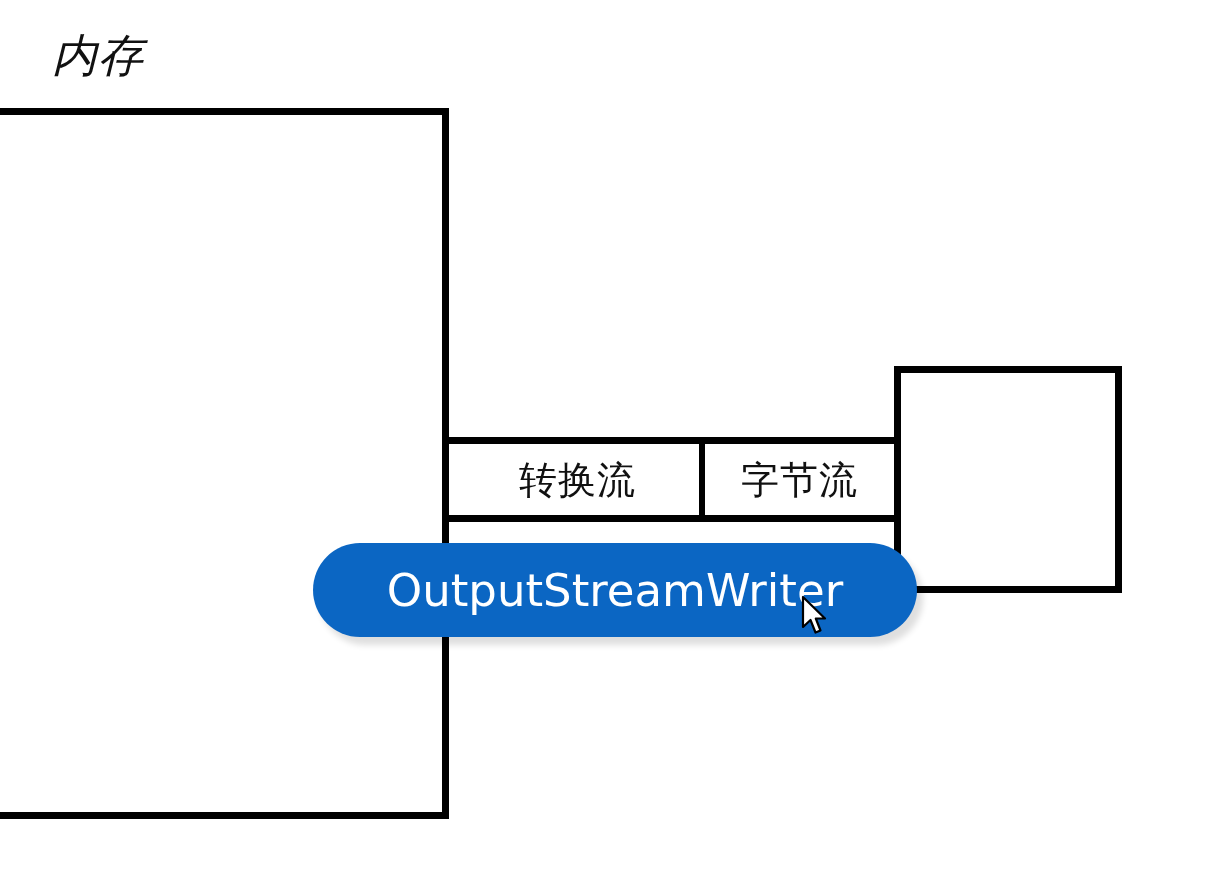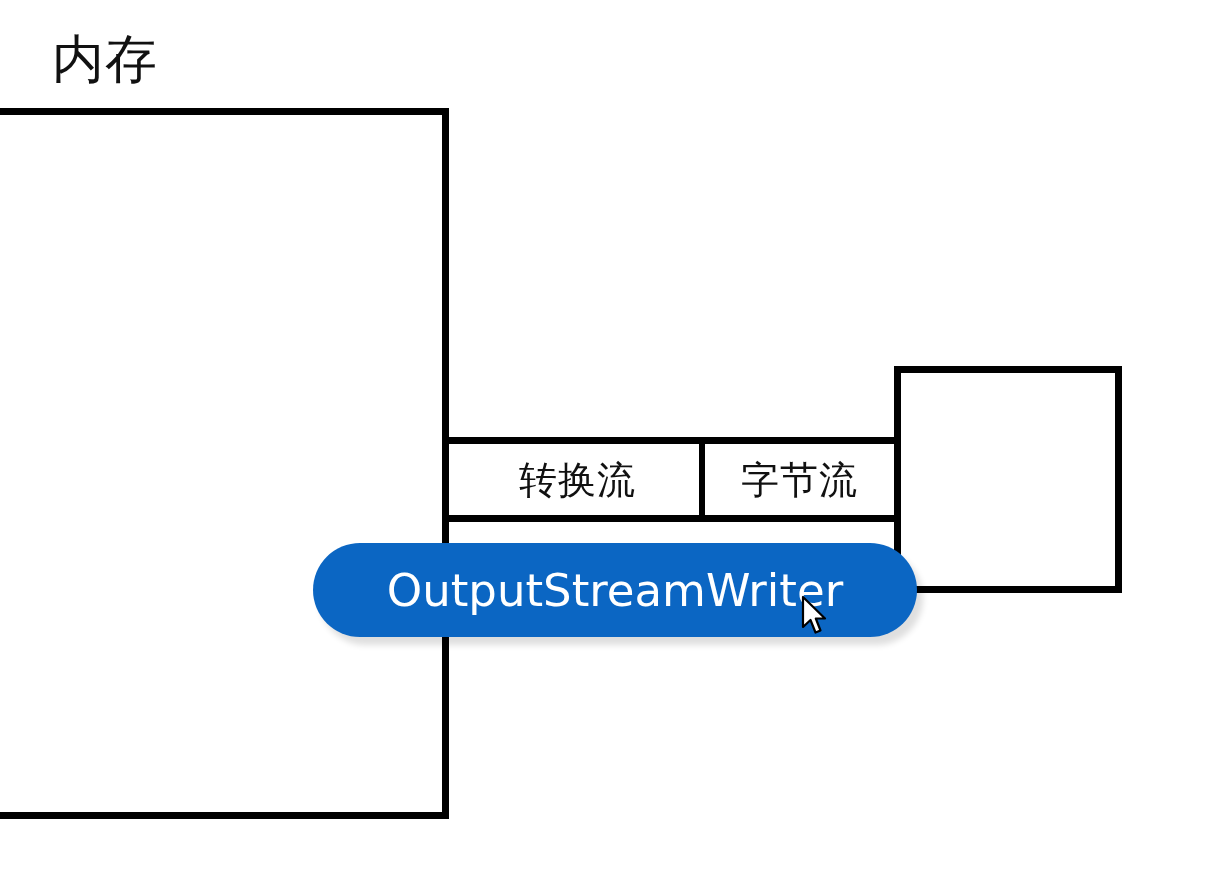--- a/index.html
+++ b/index.html
@@ -26,22 +26,23 @@
 
   
   .cjk-label {
     position: absolute;
     color: #111111;
     font-family: "DejaVu Sans", "Liberation Sans", sans-serif;
     white-space: nowrap;
     letter-spacing: 1px;
   }
   .title-label {
-    font-size: 52px;
+    font-size: 45px;
     line-height: 1;
+    font-style: italic;
   }
   .cell-label {
     font-size: 38px;
     line-height: 1;
     text-align: center;
   }
 
   
   .cell {
     position: absolute;

